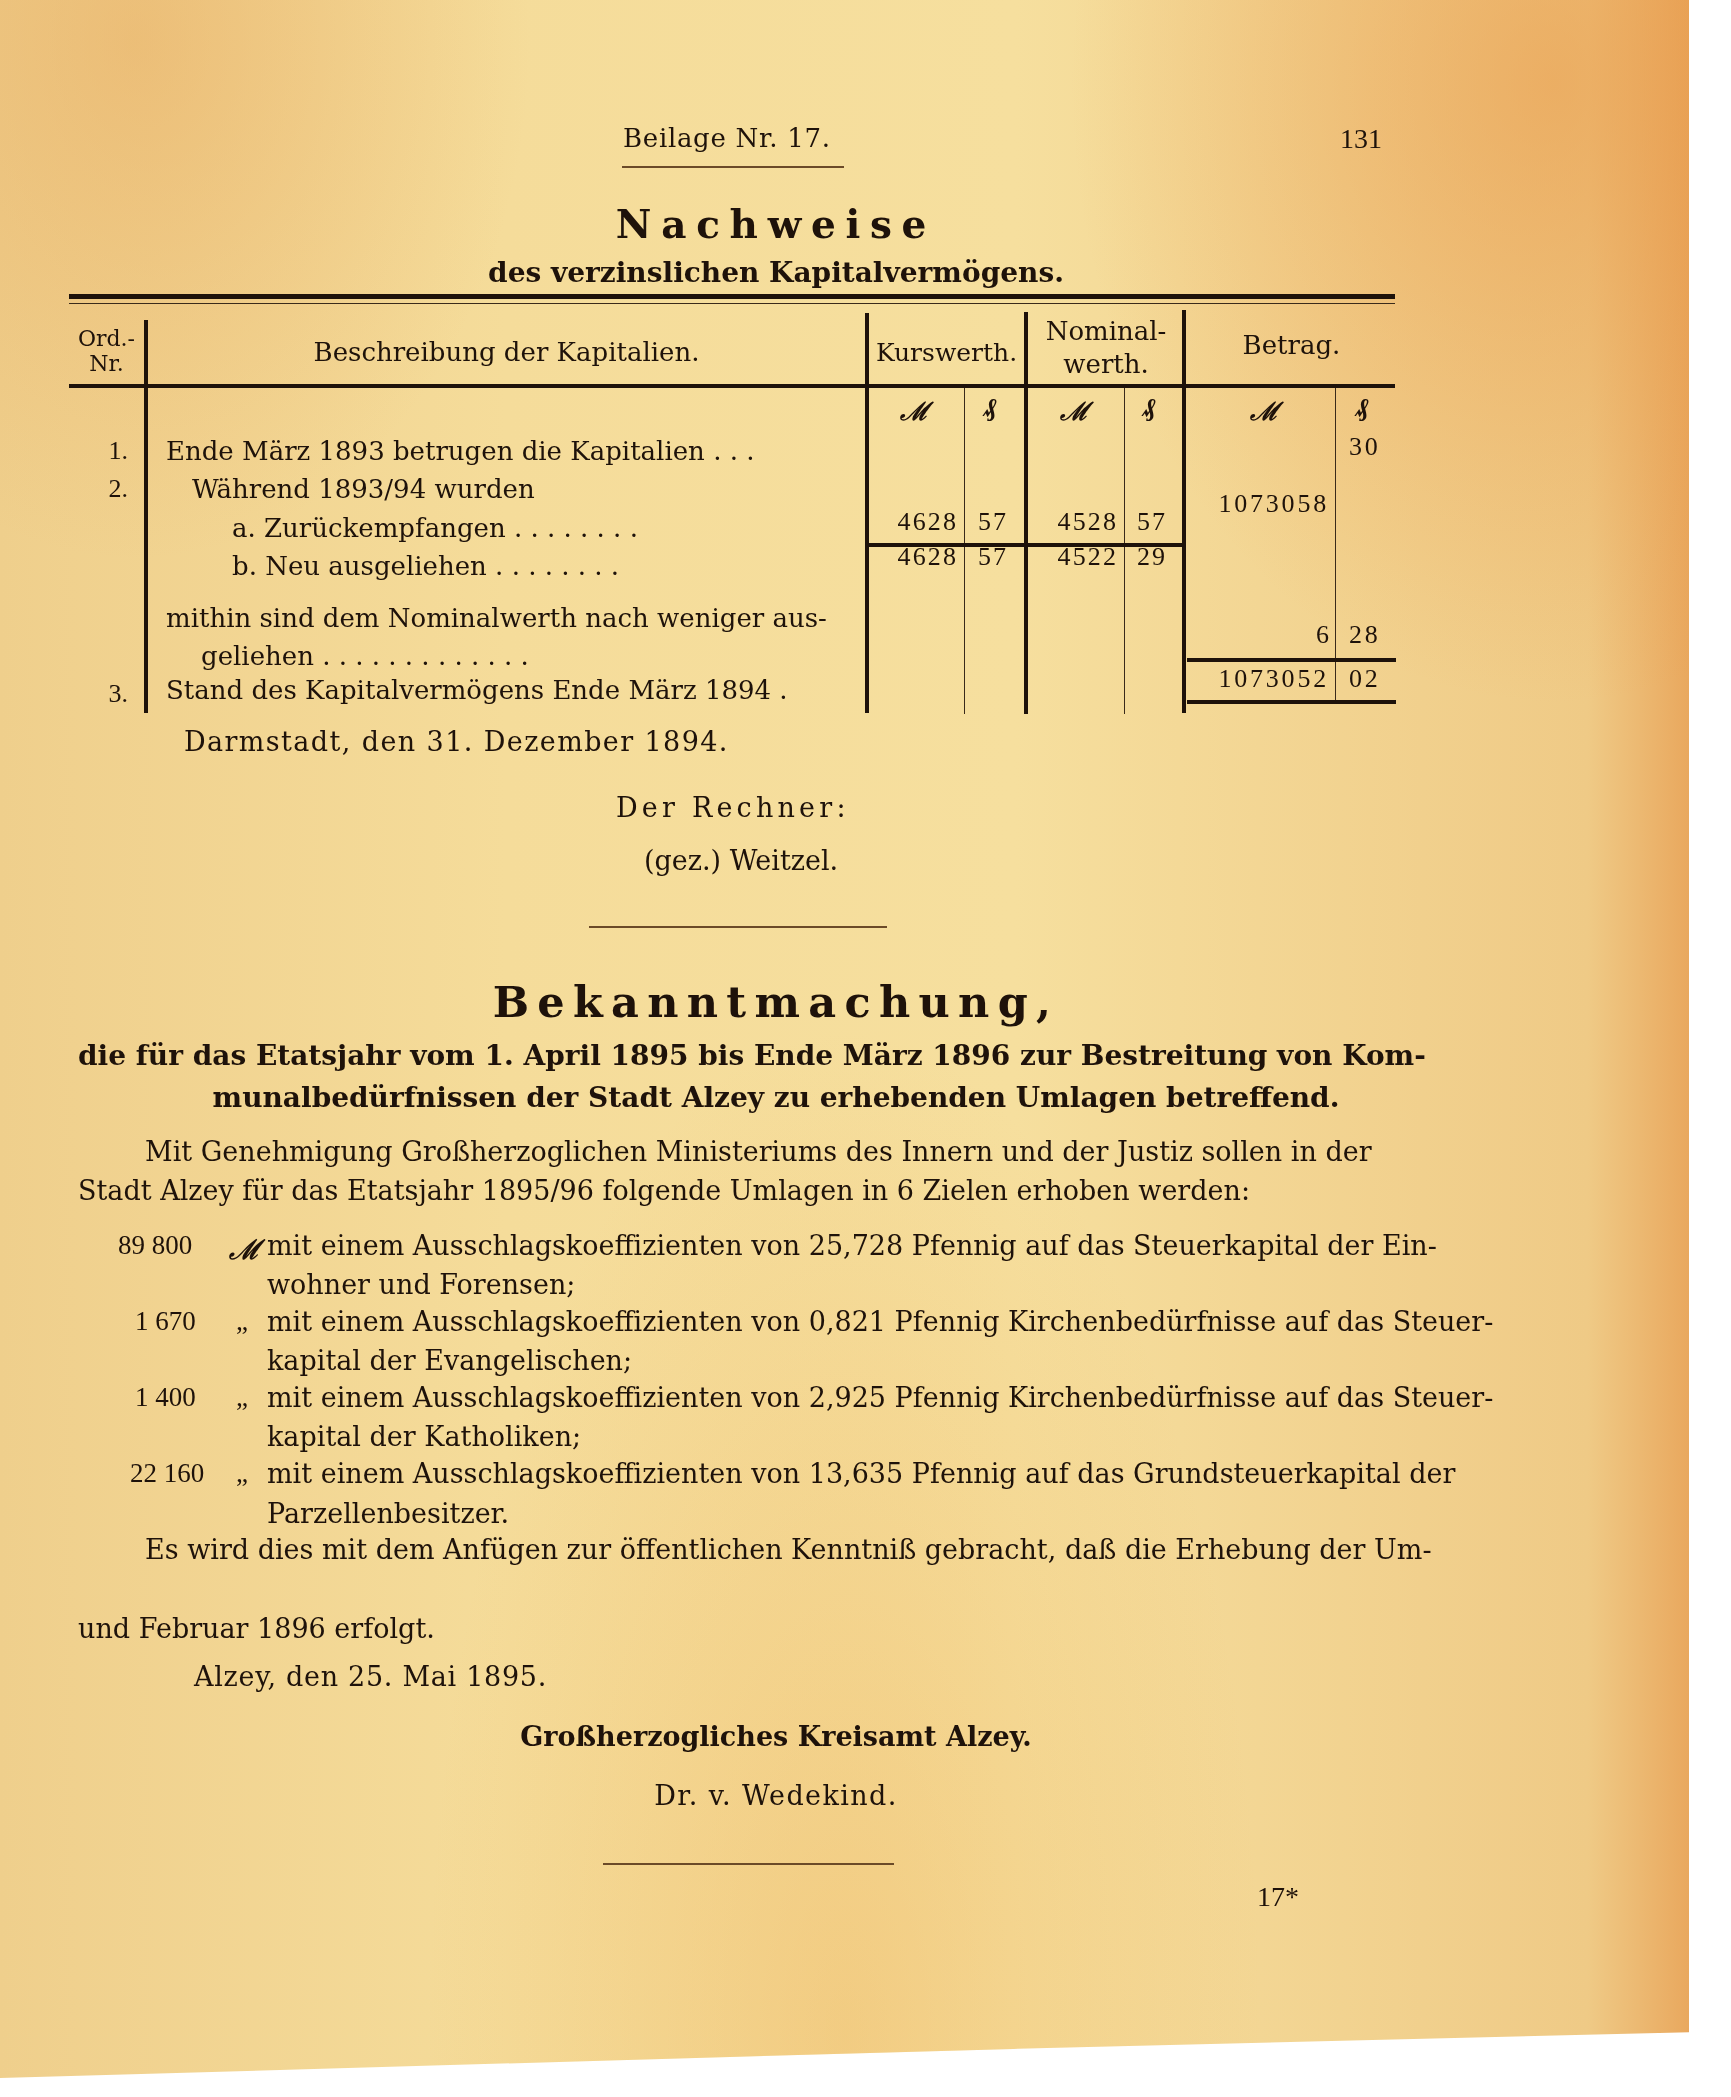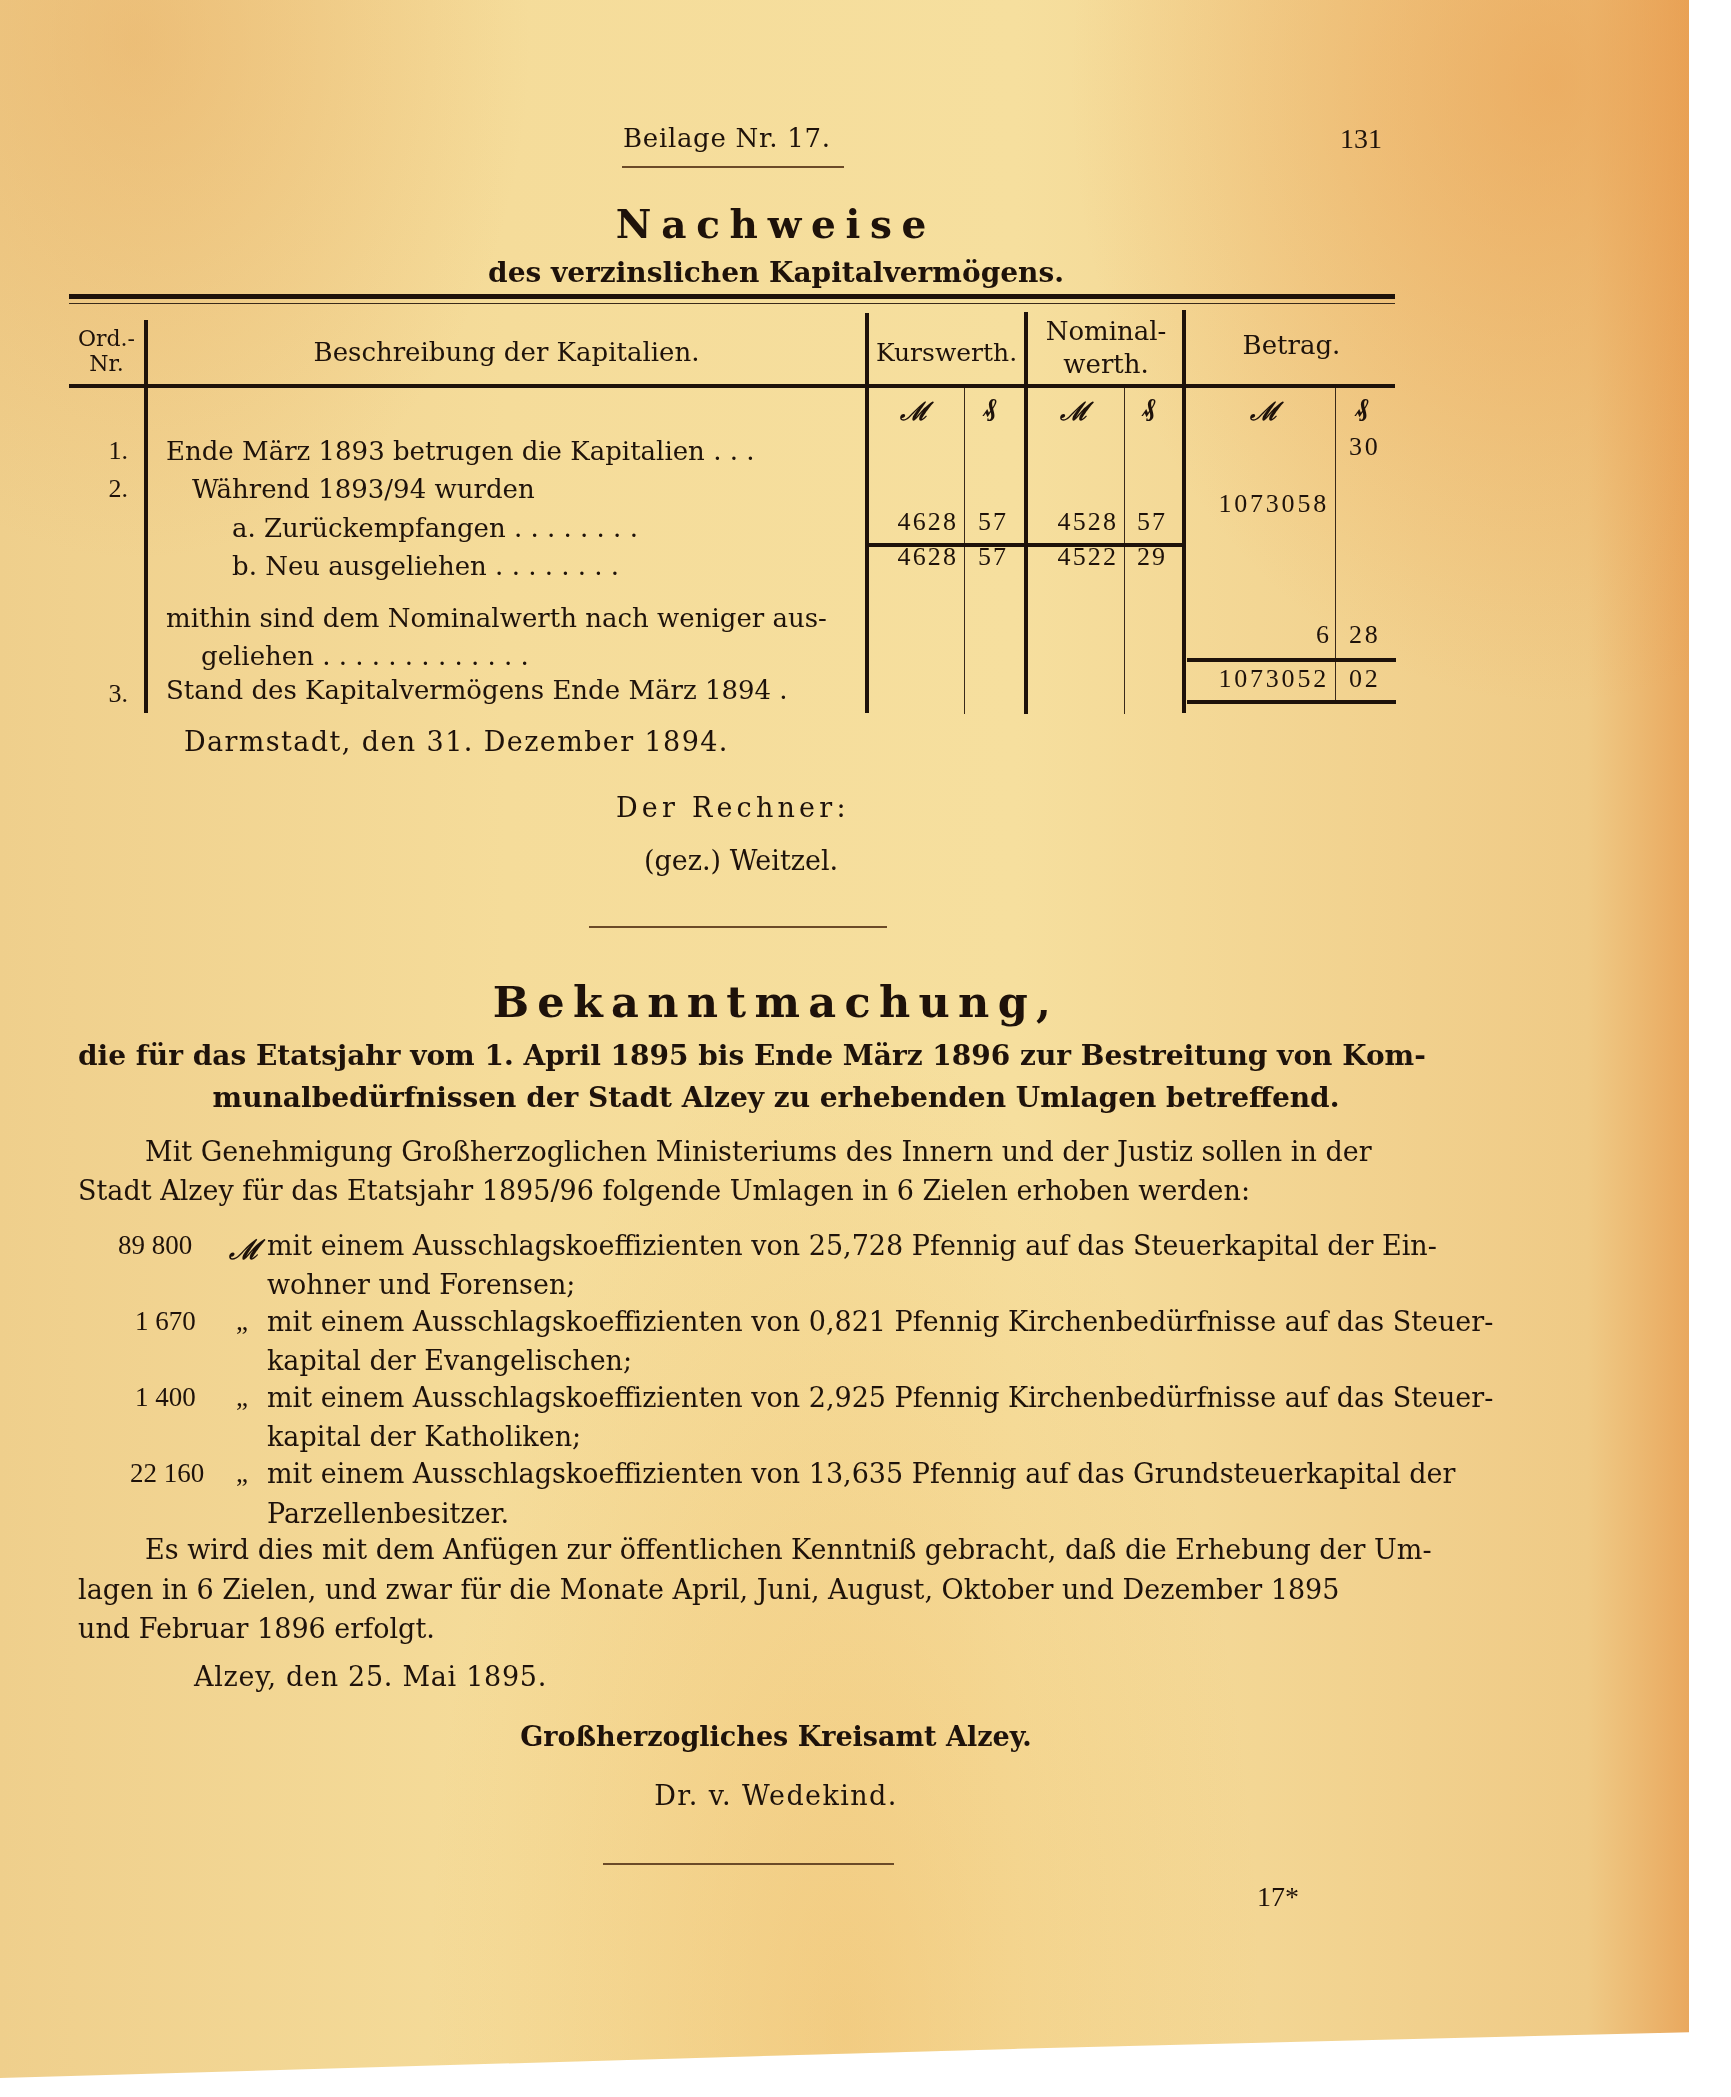--- a/index.html
+++ b/index.html
@@ -172,21 +172,20 @@
   </div>
 
   <div>
     <div class="para num" style="left:118px;top:1458px;margin-left:12px;">22 160</div>
     <div class="para num" style="left:236px;top:1458px;">„</div>
     <div class="para frak" style="left:267px;top:1458px;">mit einem Ausschlagskoeffizienten von 13,635 Pfennig auf das Grundsteuerkapital der</div>
     <div class="para frak" style="left:267px;top:1498px;">Parzellenbesitzer.</div>
   </div>
 
   <div class="para frak" style="left:145px;top:1534px;">Es wird dies mit dem Anfügen zur öffentlichen Kenntniß gebracht, daß die Erhebung der Um-</div>
-  <div class="para frak" style="left:78px;top:1574px;">lagen in 6 Zielen, und zwar für die Monate April, Juni, August, Oktober und Dezember 1895</div>
   <div class="para frak" style="left:78px;top:1613px;">und Februar 1896 erfolgt.</div>
 
   <div class="para frak" style="left:194px;top:1661px;letter-spacing:0.7px;">Alzey, den 25. Mai 1895.</div>
   <div class="para frak center" style="left:0;width:1552px;top:1780px;letter-spacing:1.4px;">Dr. v. Wedekind.</div>
   <div class="para frak center" style="left:0;width:1552px;top:1721px;font-weight:bold;">Großherzogliches Kreisamt Alzey.</div>
 
   <div class="divider" style="left:603px;top:1863px;width:291px;"></div>
   <div class="para num" style="left:1257px;top:1881px;font-size:28px;">17*</div>
 </div>
 

